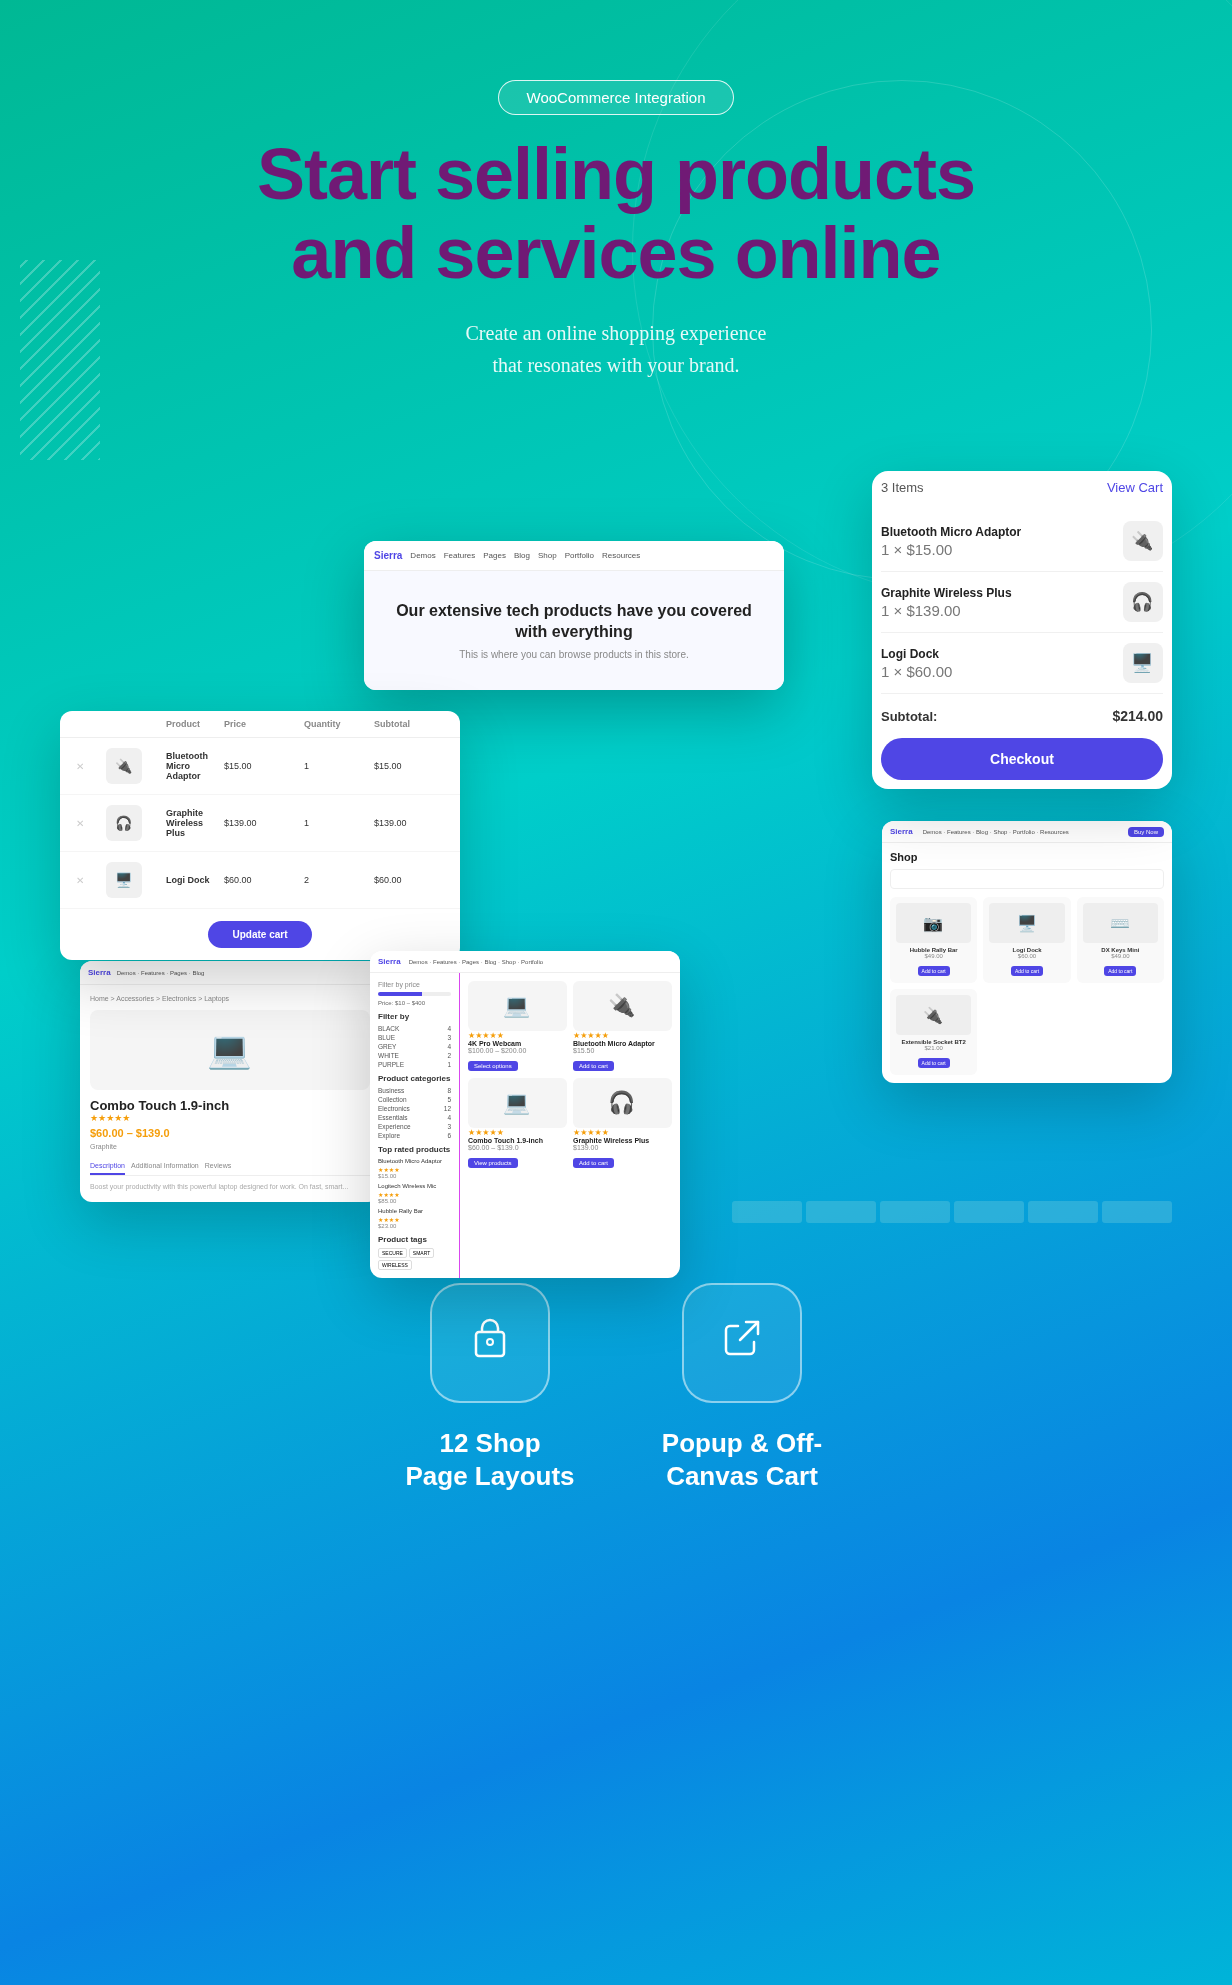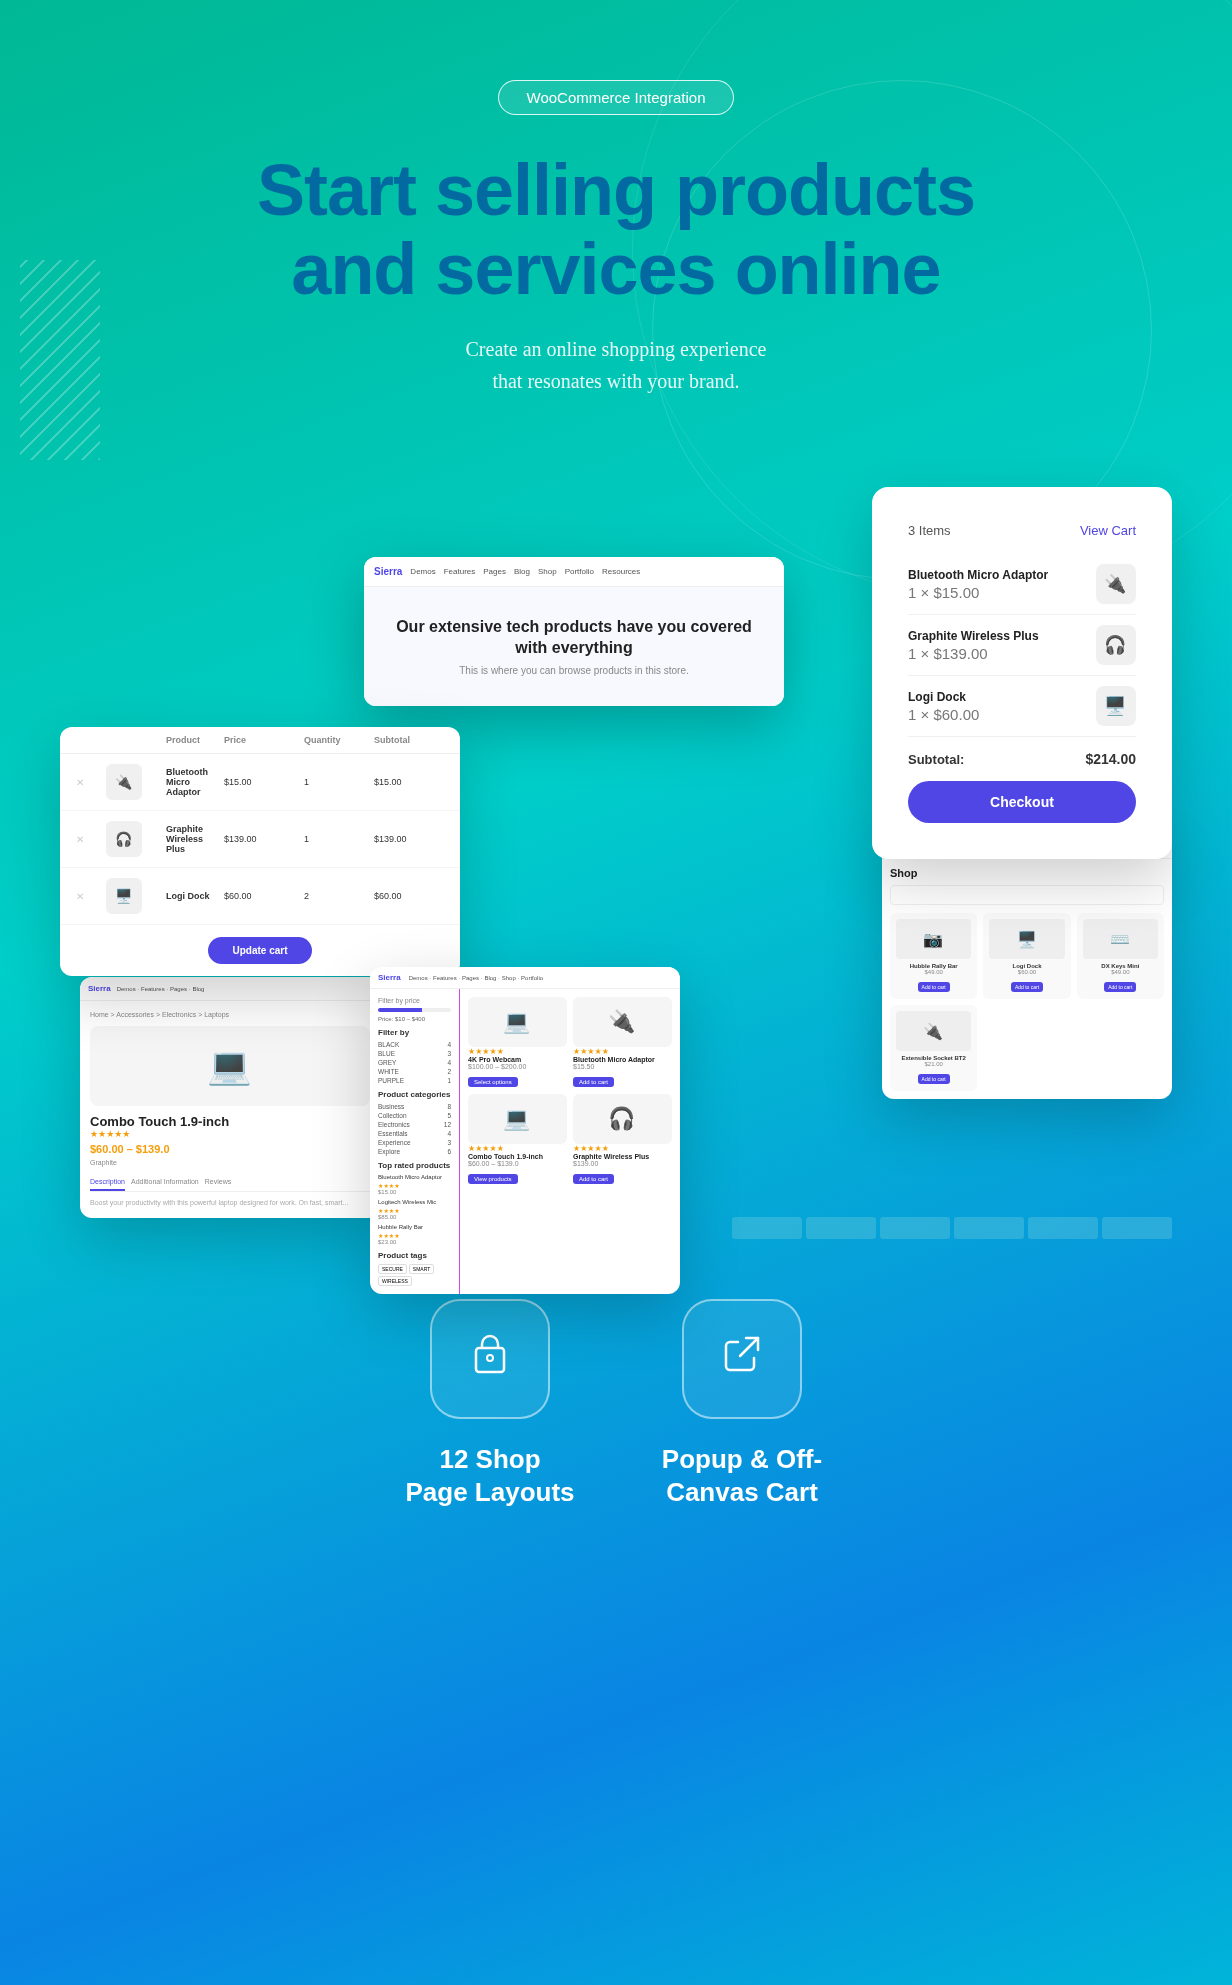--- a/index.html
+++ b/index.html
@@ -46,27 +46,27 @@
       position: relative;
       z-index: 2;
     }
     .badge {
       display: inline-block;
       border: 1.5px solid rgba(255,255,255,0.85);
       border-radius: 50px;
       padding: 8px 28px;
       color: white;
       font-size: 15px;
-      margin-bottom: 36px;
+      margin-bottom: 20px;
       background: rgba(255,255,255,0.1);
     }
     .main-title {
       font-size: 72px;
       font-weight: 800;
-      color: #0369a1;
+      color: #701a75;
       line-height: 1.1;
       margin-bottom: 24px;
       letter-spacing: -1px;
     }
     .subtitle {
       font-size: 20px;
       color: rgba(255,255,255,0.9);
       line-height: 1.6;
       font-family: Liberation Serif, serif;
     }
@@ -80,21 +80,21 @@
     }
 
     
     .cart-popup {
       position: absolute;
       right: 60px;
       top: 10px;
       width: 300px;
       background: white;
       border-radius: 16px;
-      padding: 36px;
+      padding: 9px;
       box-shadow: 0 20px 60px rgba(0,0,0,0.2);
       z-index: 10;
     }
     .cart-header {
       display: flex;
       justify-content: space-between;
       align-items: center;
       margin-bottom: 16px;
     }
     .cart-items-count {

